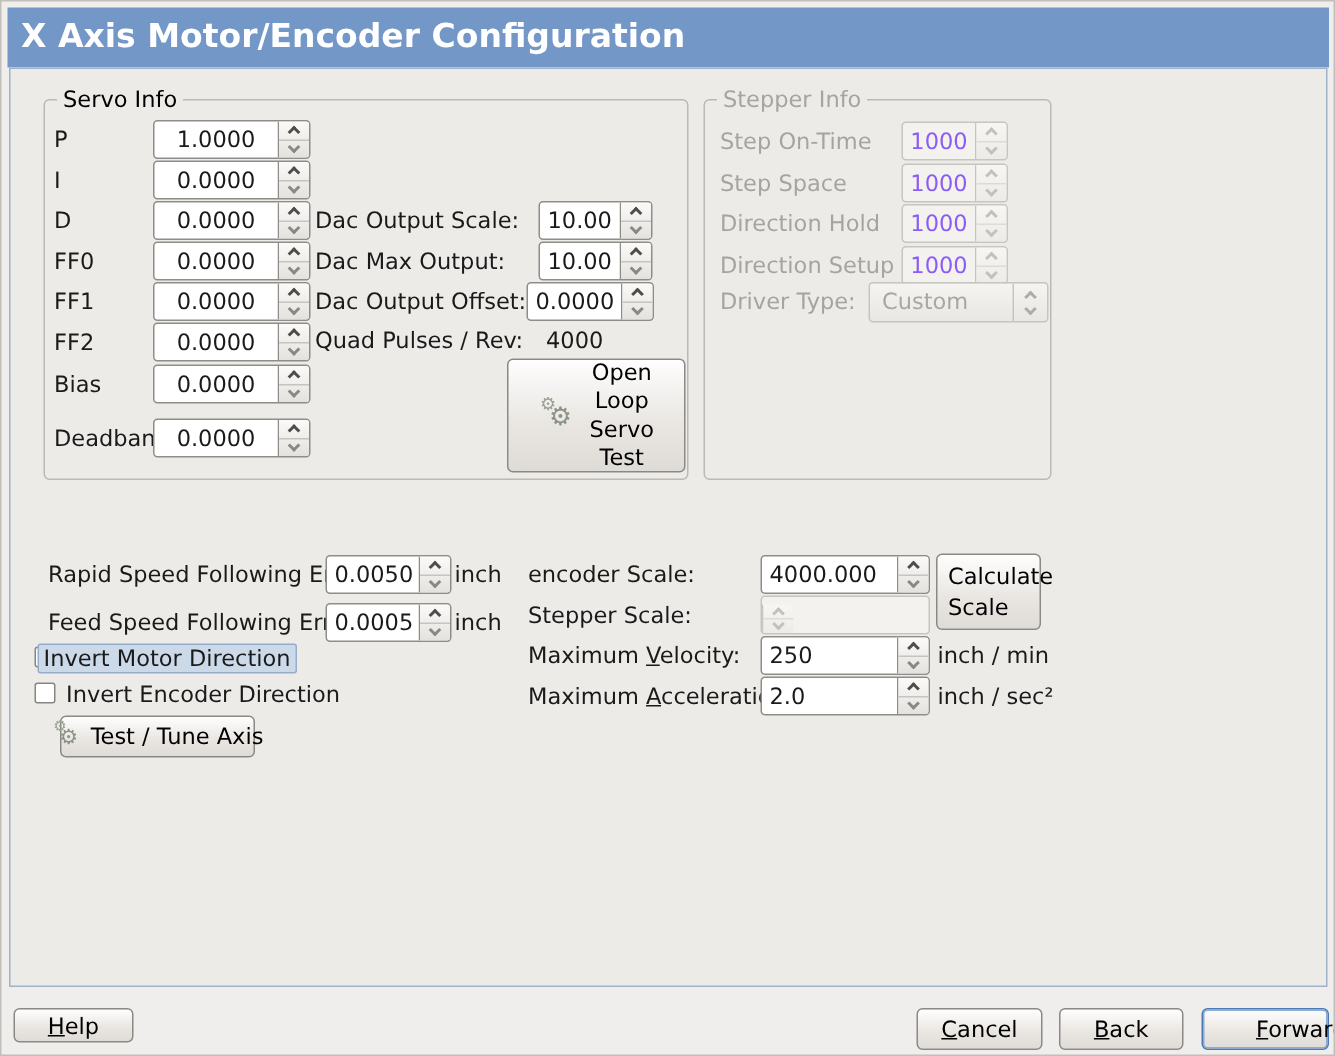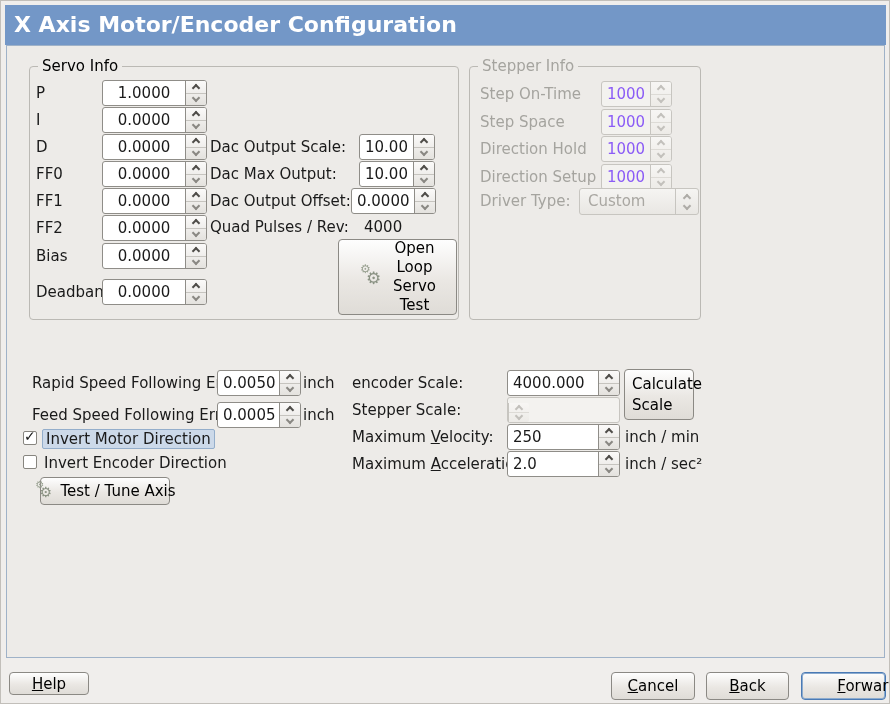--- a/index.html
+++ b/index.html
@@ -311,21 +311,21 @@
           <div class="sb dn">
             <span class="chv dn"></span>
           </div>
         </div>
     </div>
     <div class="lbl" style="left:296px;top:356px;">inch</div>
 
     <div class="cb" style="left:16px;top:385px;">
       <span class="mark">✓</span>
     </div>
-    <div class="hl" style="left:35px;top:383px;">Invert Motor Direction</div>
+    <div class="hl" style="left:18px;top:383px;">Invert Motor Direction</div>
 
     <div class="cb" style="left:16px;top:409px;"></div>
     <div class="plain-lbl" style="left:37px;top:408px;">Invert Encoder Direction</div>
 
     <div class="btn" style="left:33px;top:431px;width:130px;height:28px;gap:4px;">
       <span class="gearicon" style="width:22px;height:22px;">
           <span class="g1" style="font-size:10px;top:-1px;">⚙</span>
           <span class="g2" style="font-size:14px;left:5px;top:4px;">⚙</span>
         </span>
       <span>Test / Tune Axis</span>

